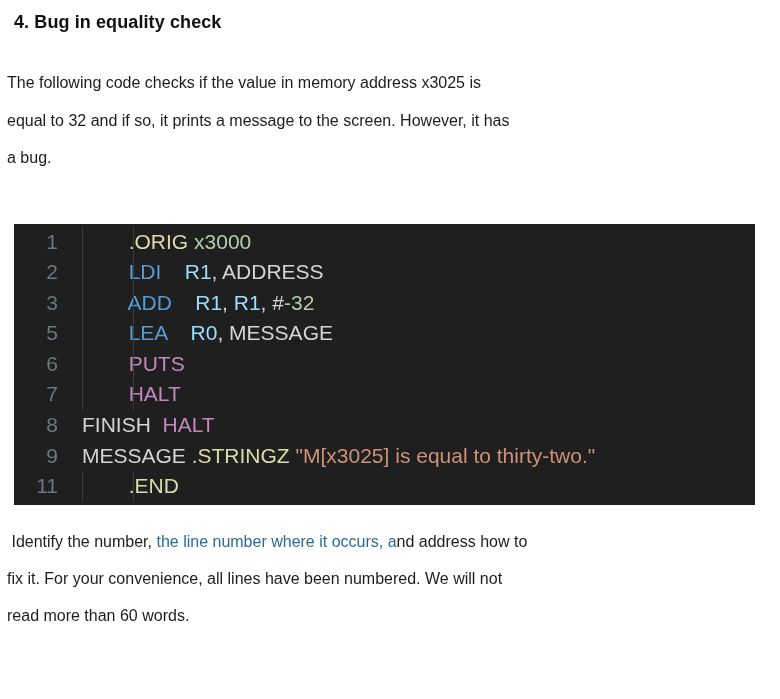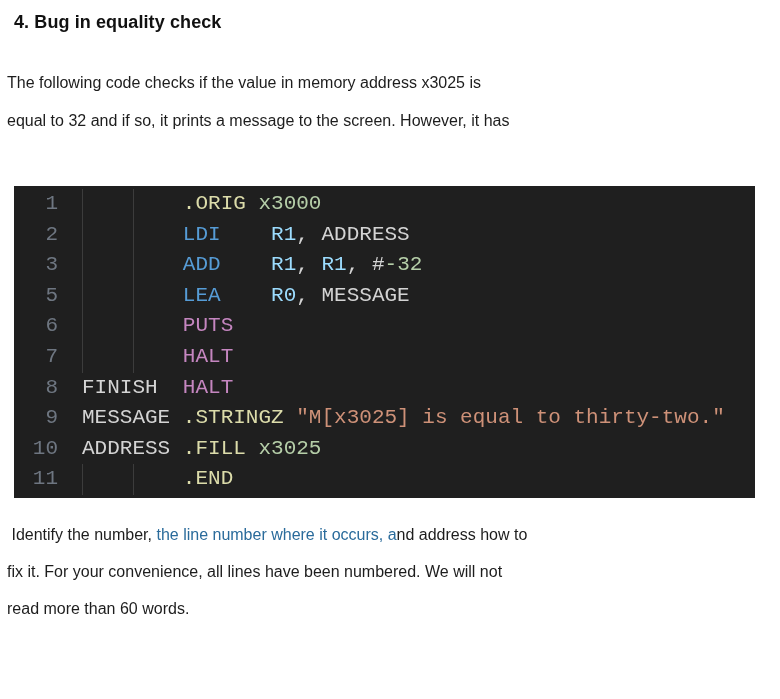--- a/index.html
+++ b/index.html
@@ -18,21 +18,21 @@
   .pline{display:block;white-space:pre-wrap;line-height:37.5px;}
   p.intro{margin-top:28px;}
   p.outro{margin-top:18px;}
   p.outro .pline{line-height:37px;}
   a.inline-link{color:var(--c-link,#2a6b9b);text-decoration:none;cursor:pointer;}
 
   .code-block{
     margin:47px 0 0 7px;width:741px;box-sizing:border-box;
     background:var(--c-bg,#1f1f1f);
     padding:3px 0;
-    font-family:Liberation Mono, monospace;
+    font-family:Liberation Sans, sans-serif;
     font-size:21px;line-height:30.6px;
   }
   .code-line{position:relative;white-space:nowrap;}
   .gutter{
     display:inline-block;width:68px;box-sizing:border-box;
     padding-right:24px;text-align:right;vertical-align:top;
     color:var(--c-gutter,#6e7681);
   }
   .line-content{white-space:pre;}
   .guide{position:absolute;top:0;bottom:0;width:1px;background:var(--c-guide,#3c3c3c);}
@@ -48,33 +48,33 @@
   .tk-str{color:var(--c-str,#ce9178);}
 </style>
 </head>
 <body>
 
 <h3 class="heading">4. Bug in equality check</h3>
 
 <p class="para intro">
   <span class="pline">The following code checks if the value in memory address x3025 is</span>
   <span class="pline">equal to 32 and if so, it prints a message to the screen. However, it has</span>
+  <span class="pline">a bug.</span>
 </p>
 
 <div class="code-block">
   <div id="code-lines">
       <div class="code-line"><span class="gutter">1</span><span class="guide g1"></span><span class="guide g2"></span><span class="line-content"><span class="tk-plain">        </span><span class="tk-dir">.ORIG</span><span class="tk-plain"> </span><span class="tk-num">x3000</span></span></div>
       <div class="code-line"><span class="gutter">2</span><span class="guide g1"></span><span class="guide g2"></span><span class="line-content"><span class="tk-plain">        </span><span class="tk-kw">LDI</span><span class="tk-plain">    </span><span class="tk-reg">R1</span><span class="tk-plain">, </span><span class="tk-plain">ADDRESS</span></span></div>
       <div class="code-line"><span class="gutter">3</span><span class="guide g1"></span><span class="guide g2"></span><span class="line-content"><span class="tk-plain">        </span><span class="tk-kw">ADD</span><span class="tk-plain">    </span><span class="tk-reg">R1</span><span class="tk-plain">, </span><span class="tk-reg">R1</span><span class="tk-plain">, #</span><span class="tk-num">-32</span></span></div>
       <div class="code-line"><span class="gutter">5</span><span class="guide g1"></span><span class="guide g2"></span><span class="line-content"><span class="tk-plain">        </span><span class="tk-kw">LEA</span><span class="tk-plain">    </span><span class="tk-reg">R0</span><span class="tk-plain">, </span><span class="tk-plain">MESSAGE</span></span></div>
       <div class="code-line"><span class="gutter">6</span><span class="guide g1"></span><span class="guide g2"></span><span class="line-content"><span class="tk-plain">        </span><span class="tk-ctrl">PUTS</span></span></div>
       <div class="code-line"><span class="gutter">7</span><span class="guide g1"></span><span class="guide g2"></span><span class="line-content"><span class="tk-plain">        </span><span class="tk-ctrl">HALT</span></span></div>
       <div class="code-line"><span class="gutter">8</span><span class="line-content"><span class="tk-plain">FINISH  </span><span class="tk-ctrl">HALT</span></span></div>
       <div class="code-line"><span class="gutter">9</span><span class="line-content"><span class="tk-plain">MESSAGE </span><span class="tk-dir">.STRINGZ</span><span class="tk-plain"> </span><span class="tk-str">"M[x3025] is equal to thirty-two."</span></span></div>
-      <div class="code-line"><span class="gutter">10</span><span class="line-content"><span class="tk-plain">ADDRESS </span><span class="tk-dir">.FILL</span><span class="tk-plain"> </span><span class="tk-num">x3025</span></span></div>
       <div class="code-line"><span class="gutter">11</span><span class="guide g1"></span><span class="guide g2"></span><span class="line-content"><span class="tk-plain">        </span><span class="tk-dir">.END</span></span></div>
     </div>
 </div>
 
 <p class="para outro">
   <span class="pline"><span> Identify the number, </span><a class="inline-link">the line number where it occurs, a</a><span>nd address how to</span></span>
   <span class="pline">fix it. For your convenience, all lines have been numbered. We will not</span>
   <span class="pline">read more than 60 words.</span>
 </p>
 

